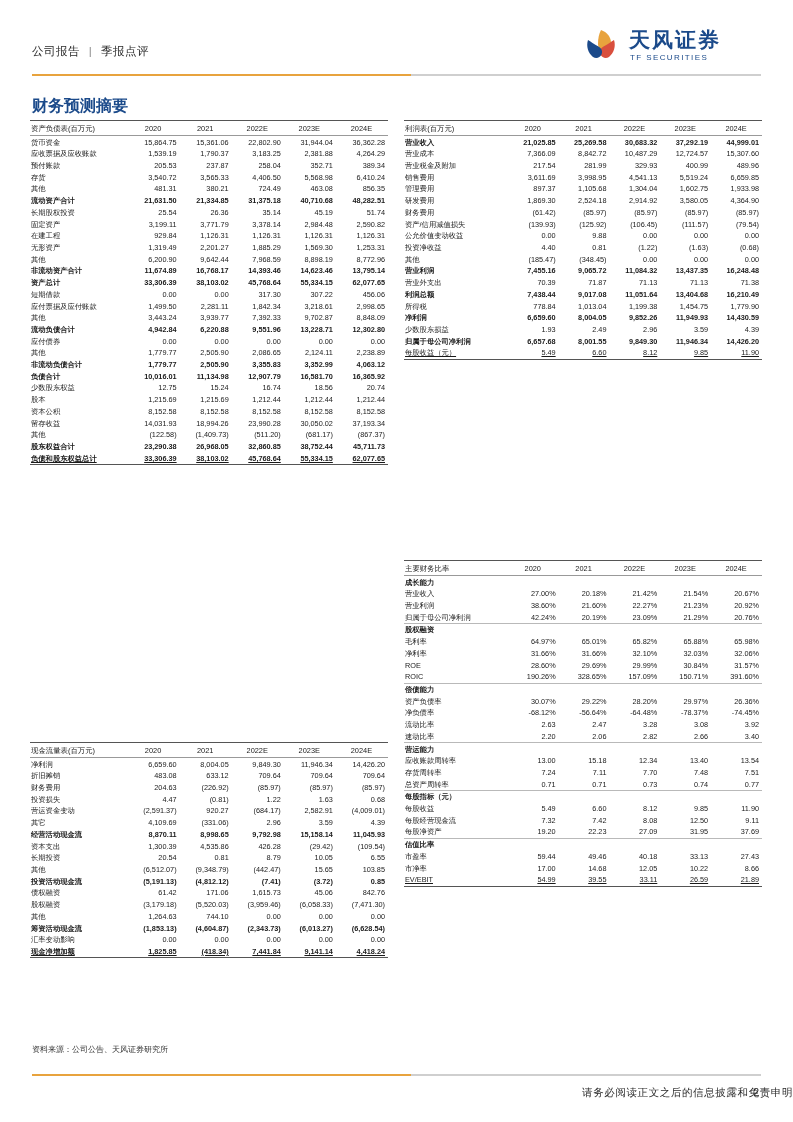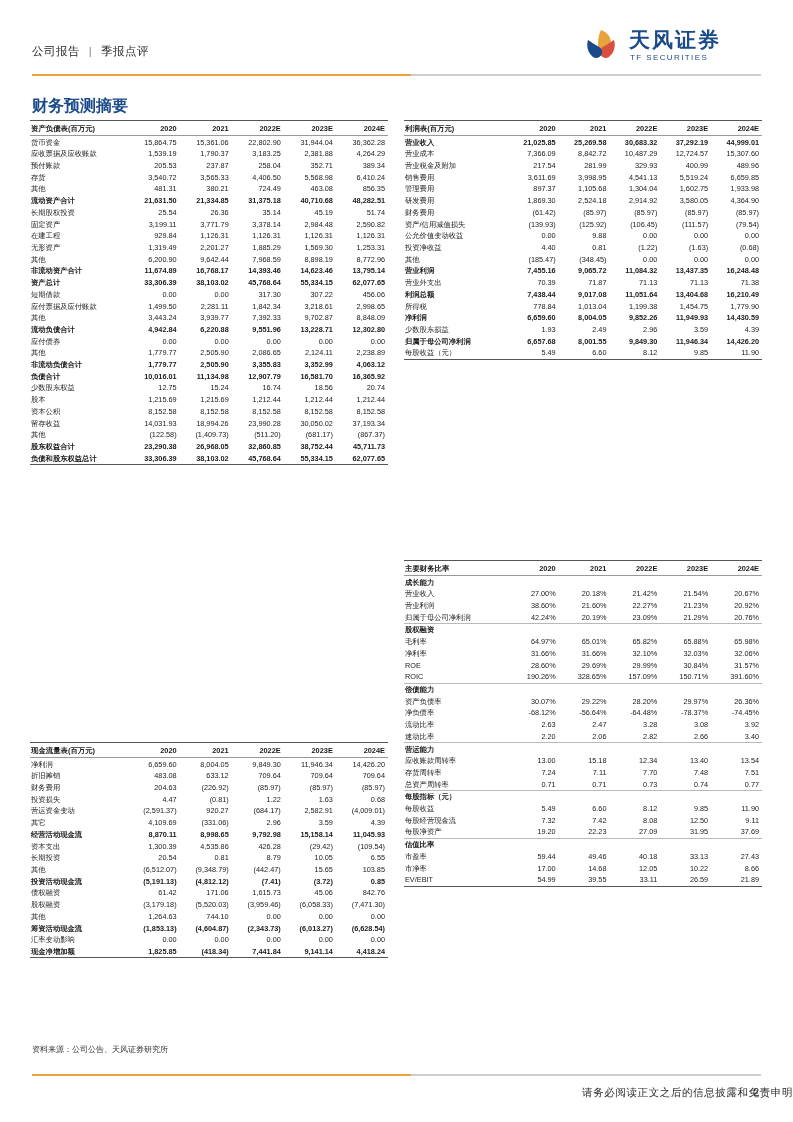--- a/index.html
+++ b/index.html
@@ -54,32 +54,32 @@
     color: #1a1a1a;
   }
   .tbl td, .tbl th {
     padding: 1.2px 2px;
     white-space: nowrap;
     line-height: 1.28;
   }
   .tbl .lbl { text-align: left; padding-left: 1px; }
   .tbl .num { text-align: right; padding-right: 3px; }
   .tbl thead th {
-    font-weight: bold;
+    font-weight: normal;
     font-size: 7.4px;
     border-top: 1.1px solid #555;
     border-bottom: .9px solid #999;
     padding-top: 2.5px; padding-bottom: 2.5px;
   }
   .tbl thead th.lbl { text-align: left; }
-  .tbl thead th.num { text-align: right; }
+  .tbl thead th.num { text-align: center; }
   .tbl tr.bold td { font-weight: bold; }
   .tbl tr.topline td { border-top: .8px solid #b9b9b9; }
   .tbl tr.grp td { font-weight: bold; }
-  .tbl tr.lastrow td { border-bottom: 1.1px solid #555; }
+  .tbl tr.lastrow td { border-bottom: 1.1px solid #555; text-decoration: underline; }
 
   .col-lbl-l { width: 88px; }
   .col-n-l { width: 47px; }
   .col-lbl-r { width: 96px; }
   .col-n-r { width: 47px; }
 
   
   #tbl-bs  { left: 30px;  top: 120px; width: 358px; }
   #tbl-is  { left: 404px; top: 120px; width: 358px; }
   #tbl-cf  { left: 30px;  top: 742px; width: 358px; }

